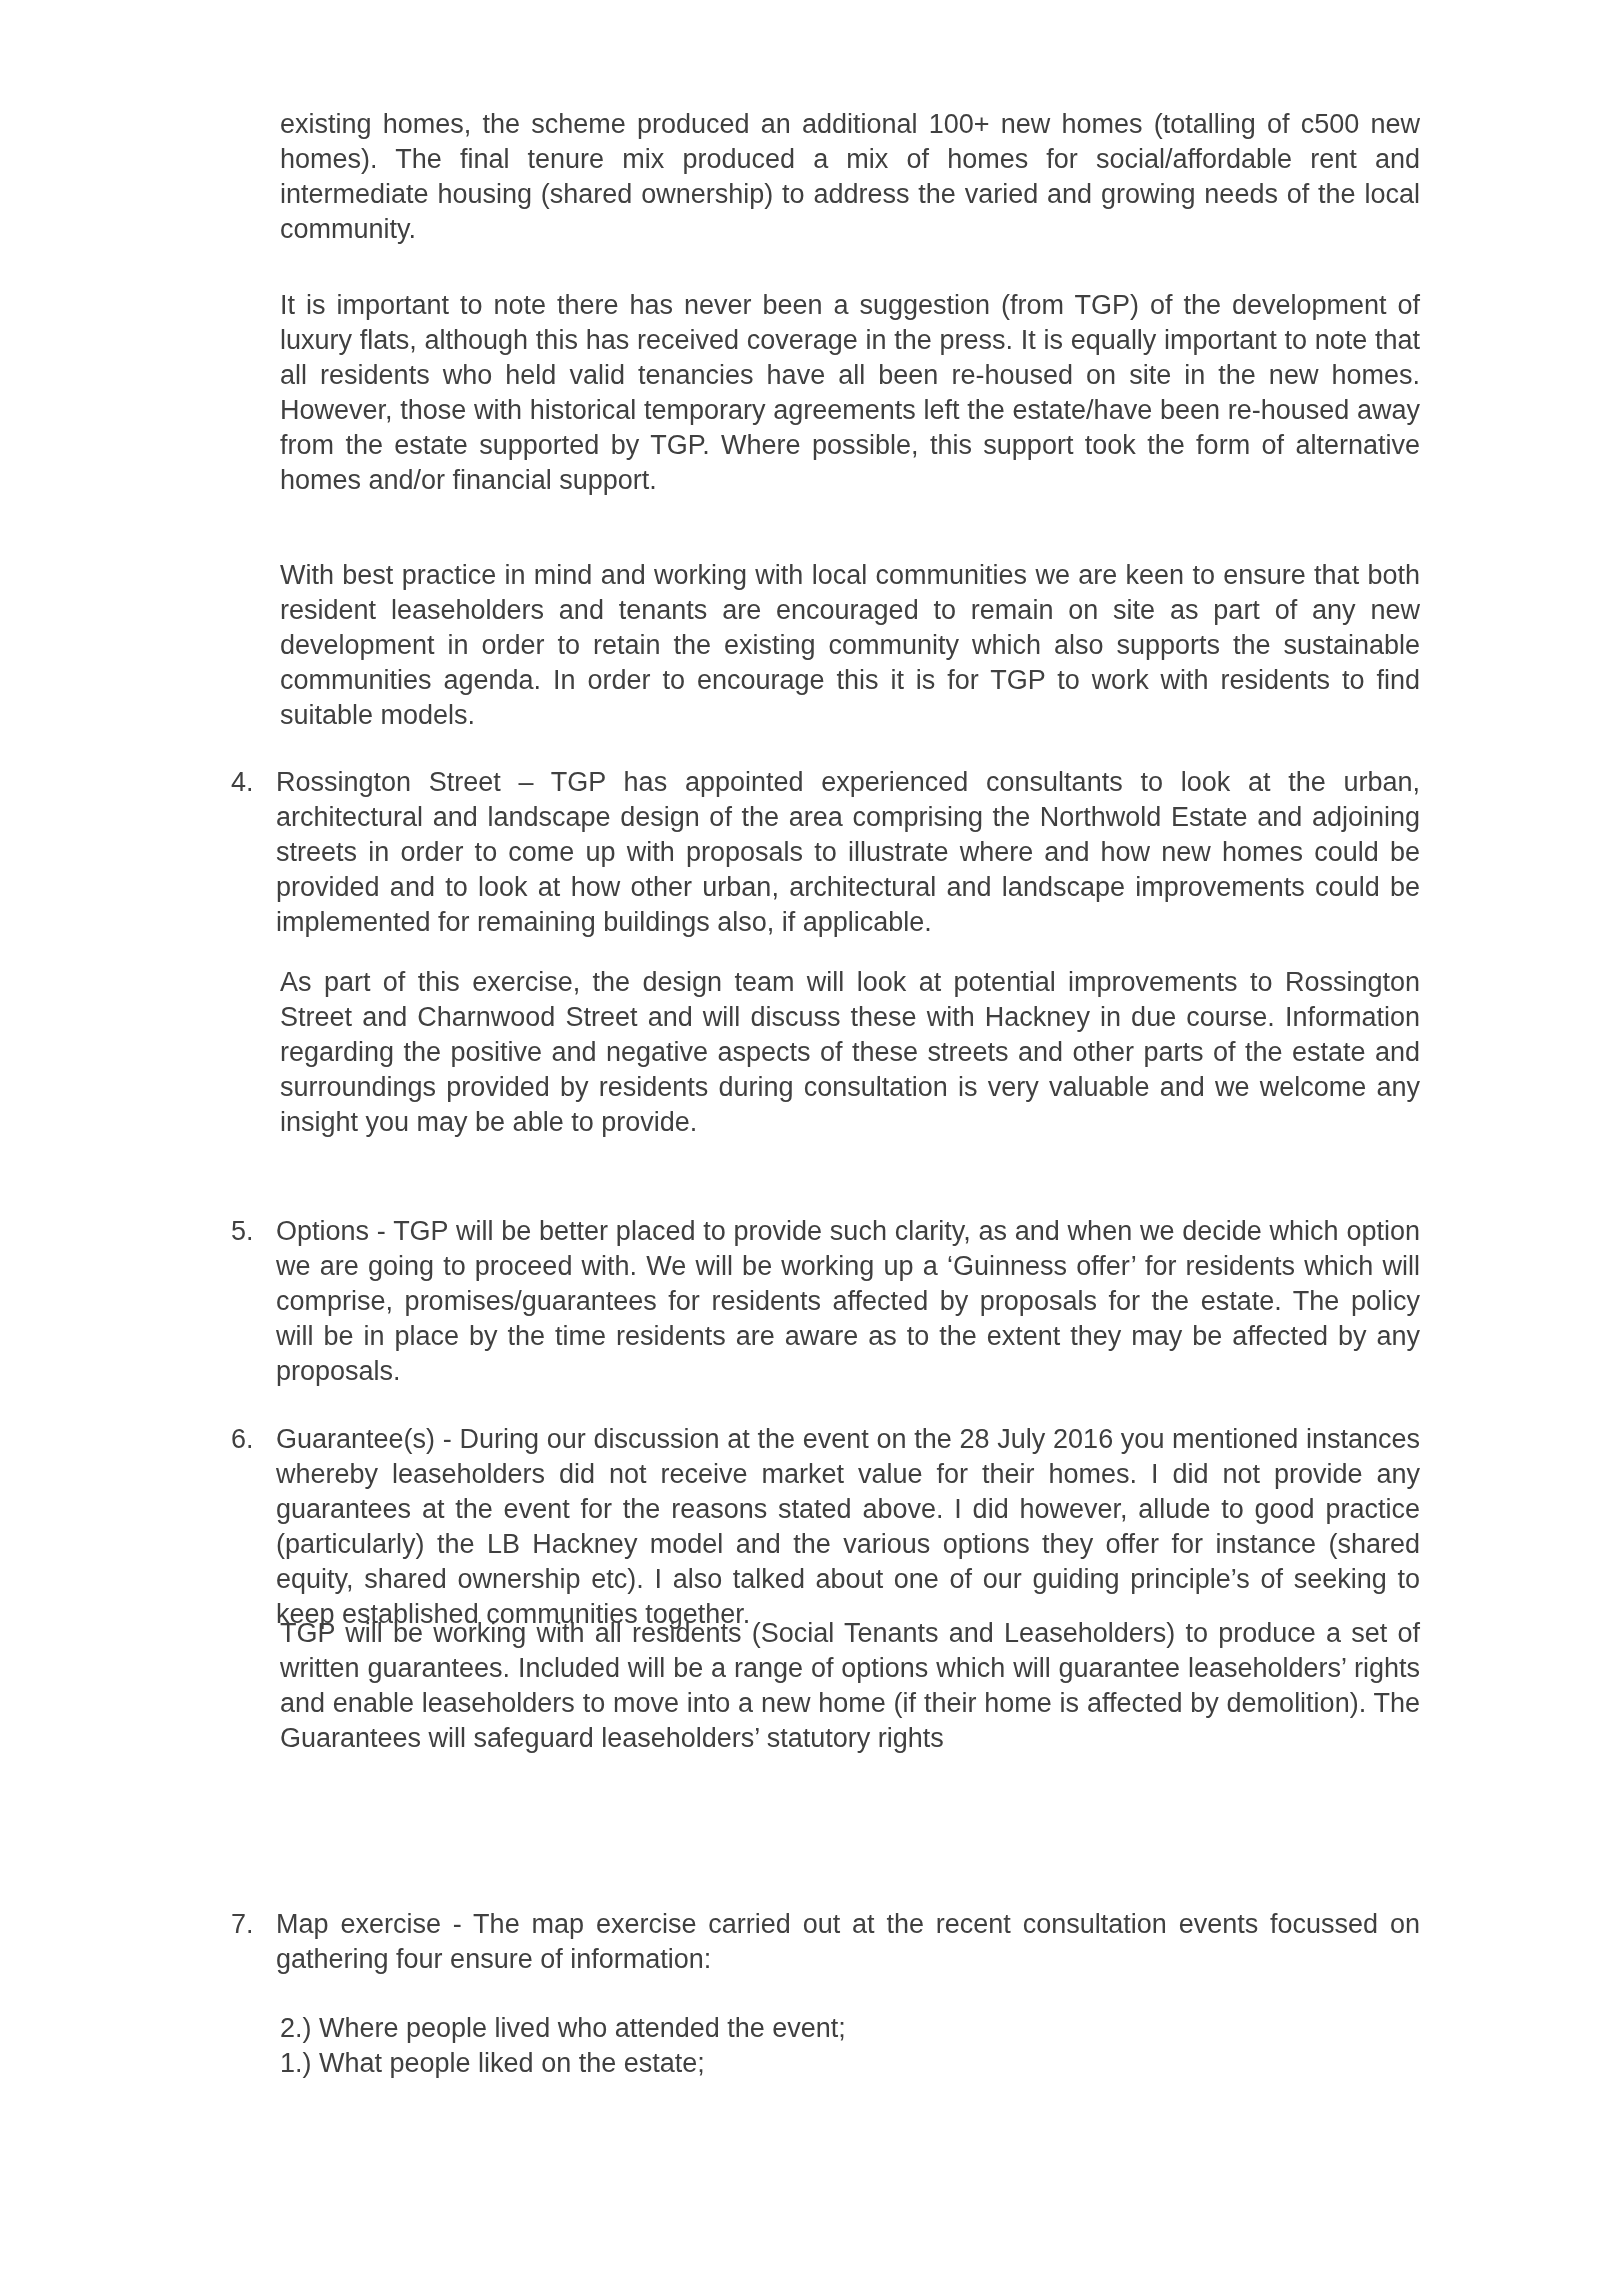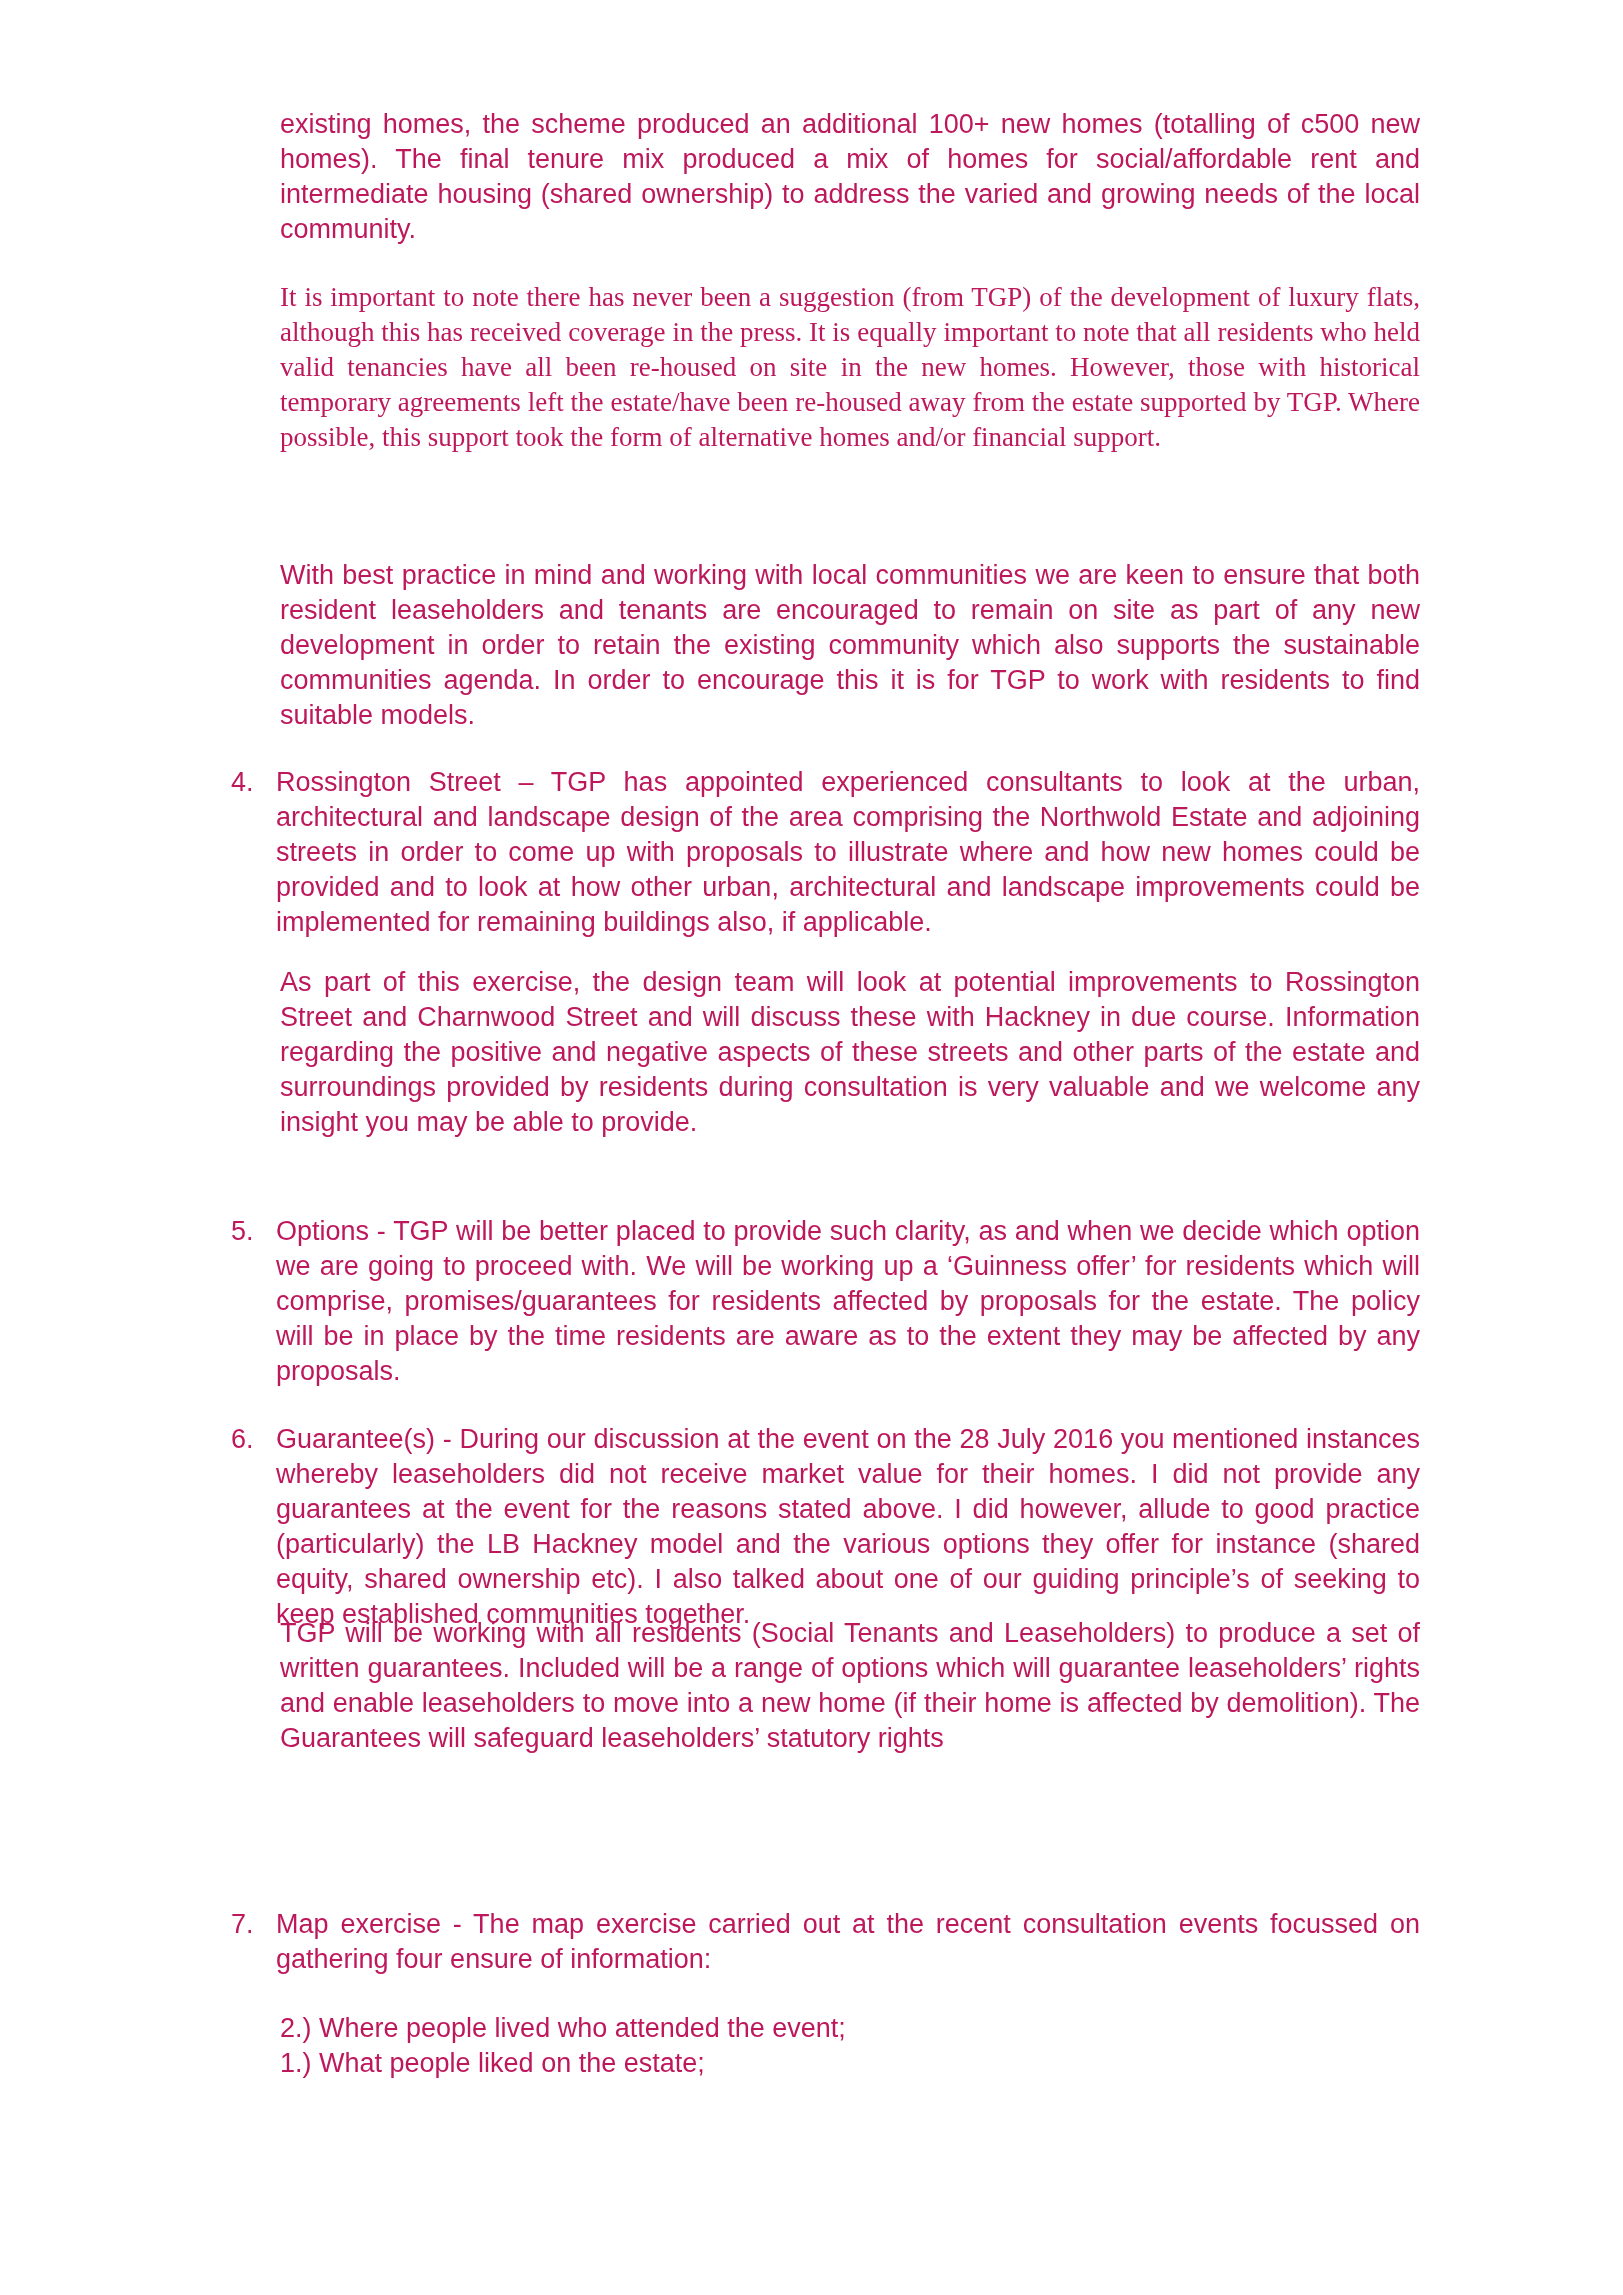--- a/index.html
+++ b/index.html
@@ -1,19 +1,19 @@
 <!DOCTYPE html>
 <html style="font-size:10.6px"><head>
 <meta charset="utf-8">
 <style>
   html, body { margin: 0; padding: 0; background: #ffffff; }
   body { width: 1623px; height: 2295px; position: relative; overflow: hidden; }
   .page {
     position: absolute; left: 0; top: 0; width: 1623px; height: 1938px;
-    background: #ffffff; color: #be185d;
+    background: #ffffff; color: #404040;
     font-family: "Liberation Sans", sans-serif;
     font-size: 27px; line-height: 35px;
   }
   .block { position: absolute; left: 280px; width: 1140px; text-align: justify; }
   .block p { margin: 0; }
   .last-left { text-align-last: left; }
   .item { position: absolute; left: 231px; width: 1189px; }
   .item .num { position: absolute; left: 0; top: 0; width: 49px; }
   .item .body { margin-left: 45px; text-align: justify; text-align-last: left; }
   .sub { position: absolute; left: 280px; width: 1122px; }
@@ -21,21 +21,21 @@
 </style>
 </head>
 <body>
 
 <div class="page">
 
   <div class="block last-left" style="top:107px;">
     <p>existing homes, the scheme  produced an additional 100+ new homes (totalling of c500 new homes). The final tenure mix produced a mix of homes for social/affordable rent and  intermediate housing (shared ownership) to address the varied and growing needs of the local community.</p>
   </div>
 
-  <div class="block last-left" style="top:280px;font-family:Liberation Serif, serif;">
+  <div class="block last-left" style="top:288px;">
     <p>It is important to note there has never been a suggestion (from TGP) of the development of luxury flats, although this has received coverage in the press. It is equally important to note that all residents who held  valid tenancies have all been re-housed on site in the new homes. However, those with historical temporary agreements left the estate/have been re-housed away from the estate supported by TGP. Where possible, this support took the form of alternative homes and/or financial support.</p>
   </div>
 
   <div class="block last-left" style="top:548px;margin-top:10px;">
     <p>With best practice in mind and working with local communities we are keen to ensure that both resident leaseholders and tenants are encouraged to remain on site as part of any new development in order to retain the existing community which also supports the sustainable communities agenda. In order to encourage this it is for TGP to work with residents to find suitable models.</p>
   </div>
 
   <div class="item" style="top:765px;">
     <span class="num">4.</span>
     <div class="body">Rossington Street – TGP has appointed experienced consultants to look at the urban, architectural and landscape design of the area comprising the Northwold Estate and adjoining streets in order to come up with proposals to illustrate where and how new homes could be provided and to look at how other urban, architectural and landscape improvements could be implemented for remaining buildings also, if applicable.</div>

